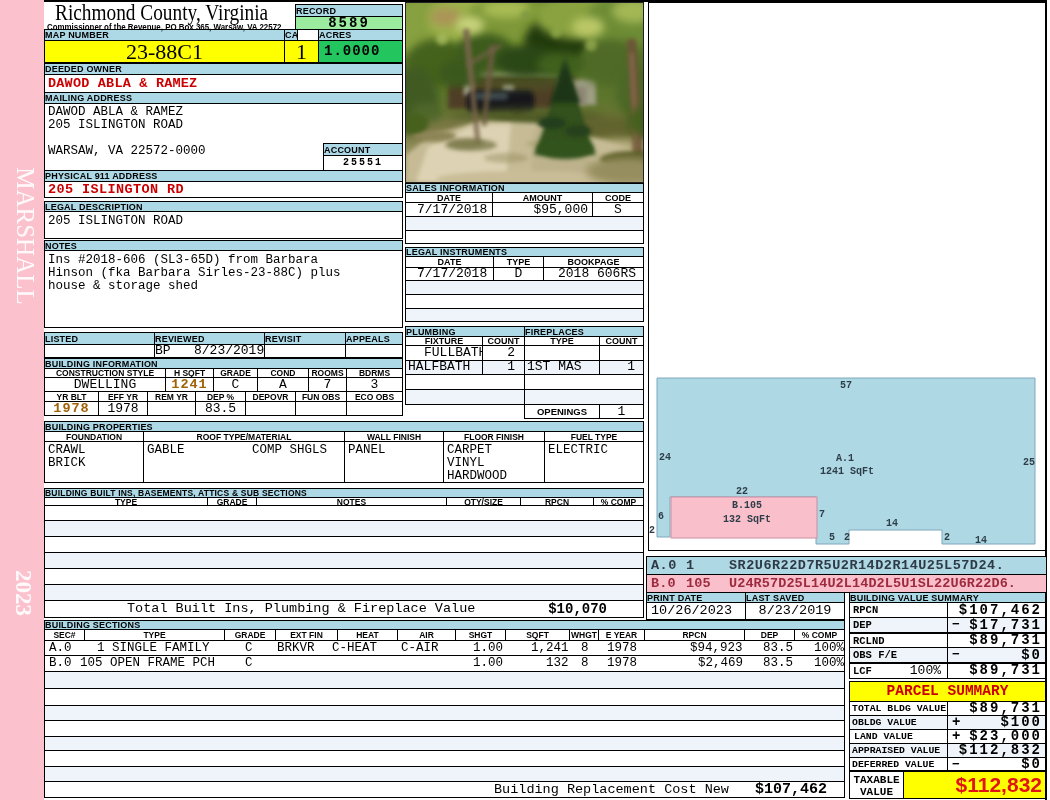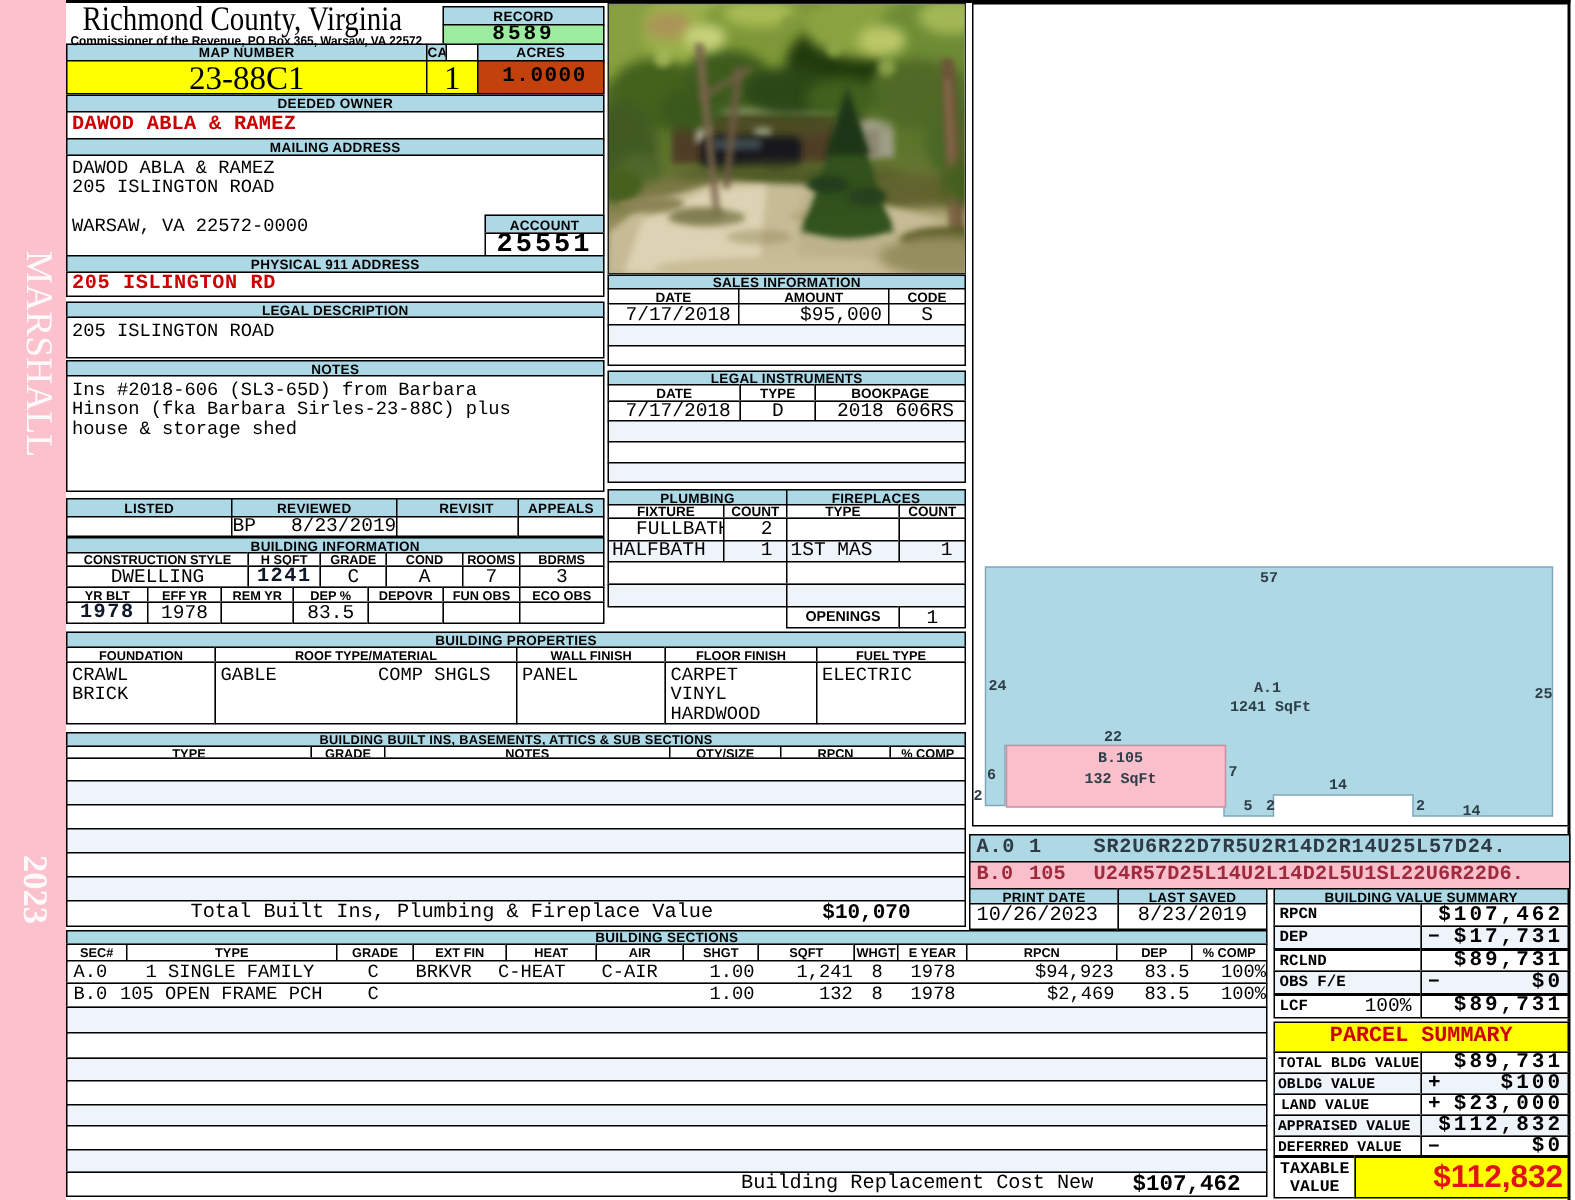--- a/index.html
+++ b/index.html
@@ -1,23 +1,23 @@
 <!DOCTYPE html>
 <html><head>
 <meta charset="utf-8">
 <style>
 *{margin:0;padding:0;box-sizing:border-box}
 html,body{width:1050px;height:800px;background:#fff;overflow:hidden}
 body{position:relative;font-family:"Liberation Mono",monospace;color:#000}
 .a{position:absolute}
-.hd{position:absolute;background:#ADD8E6;border:1px solid #000;font-family:"Liberation Sans",sans-serif;font-weight:bold;font-size:9px;text-align:center;letter-spacing:.2px;overflow:hidden}
+.hd{position:absolute;background:#ADD8E6;border:1px solid #000;font-family:"Liberation Sans",sans-serif;font-weight:bold;font-size:9px;text-align:left;letter-spacing:.2px;overflow:hidden}
 .hd2{position:absolute;background:#fff;border:1px solid #000;font-family:"Liberation Sans",sans-serif;font-weight:bold;font-size:8.5px;text-align:center;overflow:hidden}
 .bx{position:absolute;border:1px solid #000;background:#fff;overflow:hidden}
 .pale{background:#EFF3FA}
-.red{color:#0f172a}
+.red{color:#a16207}
 .ctr{text-align:center}
 .rt{text-align:right}
 .b{font-weight:bold}
 </style>
 </head>
 <body>
 
 <div class="a" style="left:0;top:0;width:44px;height:800px;background:#FBC2CE"></div>
 <div class="a" style="left:-52px;top:220px;width:150px;height:32px;transform:rotate(90deg);color:#fff;font-family:'Liberation Serif',serif;font-size:25px;text-align:center;opacity:.93">MARSHALL</div>
 <div class="a" style="left:-9px;top:578px;width:60px;height:30px;transform:rotate(90deg);color:#fff;font-family:'Liberation Serif',serif;font-size:23px;font-weight:bold;text-align:center;opacity:.93">2023</div>
@@ -29,29 +29,29 @@
 <div class="a" style="left:47px;top:22px;width:250px;font-family:'Liberation Sans',sans-serif;font-weight:bold;font-size:8.5px;white-space:nowrap;z-index:5;transform:scaleX(.93);transform-origin:0 0">Commissioner of the Revenue, PO Box 365, Warsaw, VA 22572</div>
 
 <div class="hd" style="left:295px;top:4px;width:108px;height:13px;line-height:12px">RECORD</div>
 <div class="bx" style="left:295px;top:16px;width:108px;height:14px;background:#9BEC9E;font-size:14px;font-weight:bold;letter-spacing:2px;text-align:center;line-height:12px">8589</div>
 
 <div class="hd" style="left:44px;top:29px;width:241px;height:12px;line-height:11px">MAP NUMBER</div>
 <div class="hd" style="left:284px;top:29px;width:14px;height:12px;line-height:11px">CARD</div>
 <div class="hd" style="left:318px;top:29px;width:85px;height:12px;line-height:11px">ACRES</div>
 <div class="bx" style="left:44px;top:40px;width:241px;height:23px;background:#FFFF00;font-family:'Liberation Serif',serif;font-size:22px;text-align:center;line-height:21px">23-88C1</div>
 <div class="bx" style="left:284px;top:40px;width:35px;height:23px;background:#FFFF00;font-family:'Liberation Serif',serif;font-size:22px;text-align:center;line-height:21px">1</div>
-<div class="bx" style="left:318px;top:40px;width:85px;height:23px;background:#c2410c;font-size:14px;font-weight:bold;letter-spacing:1px;text-align:center;line-height:21px;text-indent:5px">1.0000</div>
+<div class="bx" style="left:318px;top:40px;width:85px;height:23px;background:#22c55e;font-size:14px;font-weight:bold;letter-spacing:1px;line-height:21px;text-indent:5px">1.0000</div>
 
 <div class="hd" style="left:44px;top:63px;width:359px;height:12px;line-height:11px">DEEDED OWNER</div>
 <div class="bx" style="left:44px;top:74px;width:359px;height:19px;font-size:13.5px;font-weight:bold;letter-spacing:.2px;color:#c00;line-height:17px;padding-left:3px">DAWOD ABLA &amp; RAMEZ</div>
 
 <div class="hd" style="left:44px;top:92px;width:359px;height:12px;line-height:11px">MAILING ADDRESS</div>
 <div class="bx" style="left:44px;top:103px;width:359px;height:68px;font-size:12.5px;line-height:13px;padding:2px 0 0 3px">DAWOD ABLA &amp; RAMEZ<br>205 ISLINGTON ROAD<br><br>WARSAW, VA 22572-0000</div>
 <div class="hd" style="left:323px;top:143px;width:80px;height:13px;line-height:12px">ACCOUNT</div>
-<div class="bx" style="left:323px;top:155px;width:80px;height:16px;font-size:18px;font-weight:bold;letter-spacing:2px;text-align:center;line-height:14px">25551</div>
+<div class="bx" style="left:323px;top:155px;width:80px;height:16px;font-size:10px;font-weight:bold;letter-spacing:2px;text-align:center;line-height:14px">25551</div>
 
 <div class="hd" style="left:44px;top:170px;width:359px;height:12px;line-height:11px">PHYSICAL 911 ADDRESS</div>
 <div class="bx" style="left:44px;top:181px;width:359px;height:17px;font-size:13.5px;font-weight:bold;letter-spacing:.4px;color:#c00;line-height:15px;padding-left:3px">205 ISLINGTON RD</div>
 
 <div class="hd" style="left:44px;top:201px;width:359px;height:11px;line-height:10px">LEGAL DESCRIPTION</div>
 <div class="bx" style="left:44px;top:211px;width:359px;height:28px;font-size:12.5px;padding:2px 0 0 3px">205 ISLINGTON ROAD</div>
 
 <div class="hd" style="left:44px;top:240px;width:359px;height:11px;line-height:10px">NOTES</div>
 <div class="bx" style="left:44px;top:250px;width:359px;height:78px;font-size:12.5px;line-height:13px;padding:3px 0 0 3px">Ins #2018-606 (SL3-65D) from Barbara<br>Hinson (fka Barbara Sirles-23-88C) plus<br>house &amp; storage shed</div>
 

